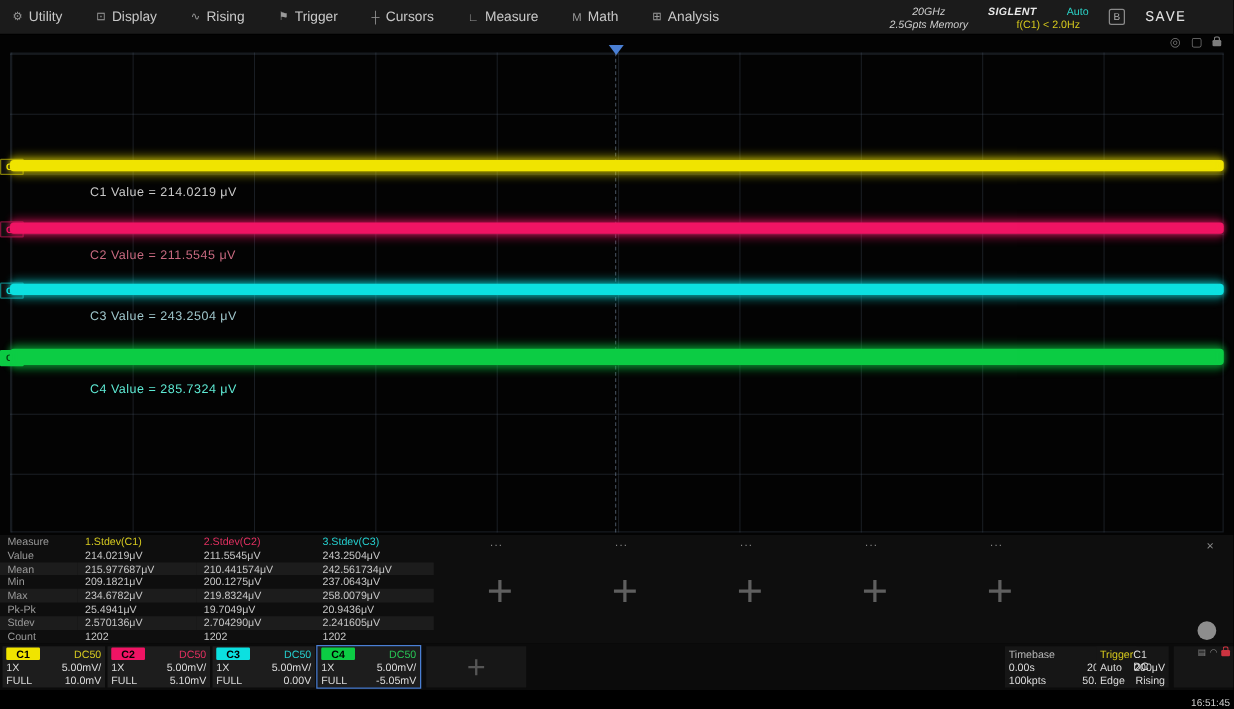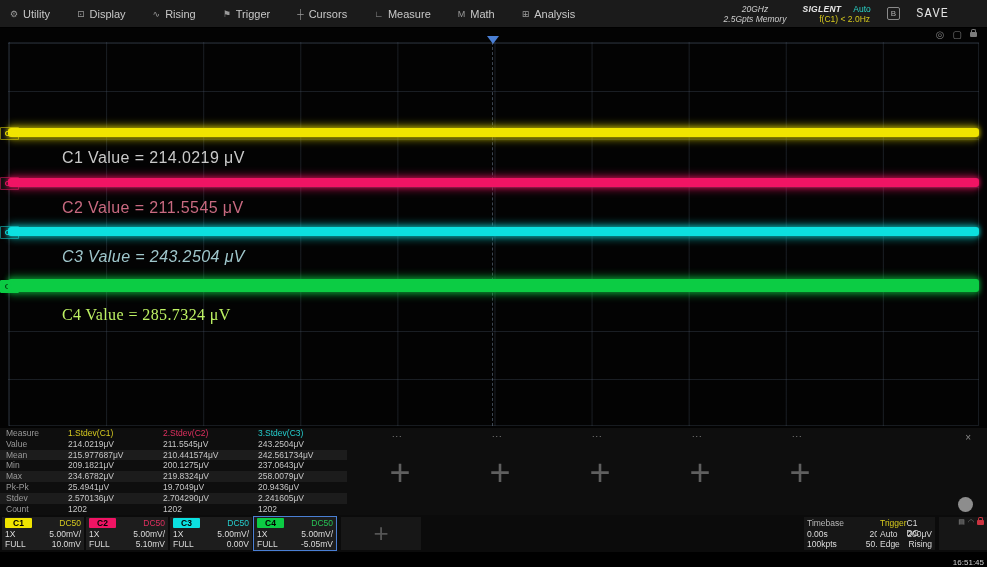--- a/index.html
+++ b/index.html
@@ -7,21 +7,21 @@
          font-family:"Liberation Sans","DejaVu Sans",sans-serif;color:#cfcfcf;}
 
   
   .menubar{position:absolute;left:0;top:0;width:987px;height:28px;background:#1b1b1b;
            display:flex;align-items:center;padding-left:10px;box-sizing:border-box;border-bottom:1px solid #000;}
   .menu-item{display:flex;align-items:center;gap:5px;margin-right:27px;font-size:11px;color:#c8c8c8;cursor:default;}
   .menu-item .mi{font-size:9px;color:#9a9a9a;}
   .statusarea{margin-left:auto;display:flex;align-items:center;gap:16px;padding-right:38px;}
   .acq-block{text-align:center;font-size:8.5px;line-height:10px;color:#cfcfcf;font-style:italic;}
   .brand-block{text-align:center;font-size:8.5px;line-height:10px;}
-  .brand-row{display:flex;gap:12px;justify-content:center;}
+  .brand-row{display:flex;gap:24px;justify-content:center;}
   .brand{color:#e8e8e8;font-weight:bold;font-style:italic;letter-spacing:.3px;}
   .auto-lbl{color:#2ad4c8;}
   .counter{color:#d6c91c;margin-left:16px;}
   .bicon{border:1px solid #8a8a8a;color:#b0b0b0;font-size:8px;line-height:9px;padding:1px 3px;border-radius:2px;}
   .save-btn{font-size:12px;color:#e2e2e2;letter-spacing:1px;font-family:Liberation Mono, monospace;}
 
   
   .display{position:absolute;left:0;top:28px;width:987px;height:400px;background:#030303;}
   .grid{position:absolute;left:8px;top:14px;width:971px;height:384px;
         background-image:linear-gradient(to right,rgba(85,100,120,.28) 1px,transparent 1px),
@@ -40,25 +40,25 @@
   .t3{top:199px;background:#0ce0e0;box-shadow:0 0 4px 1px rgba(12,224,224,.55);}
   .t4{top:251px;height:13px;background:#0ccc44;box-shadow:0 0 5px 1px rgba(12,204,68,.55);}
 
   .marker{position:absolute;left:0;width:17px;height:11px;font-size:7.5px;line-height:11px;text-align:center;
         font-weight:bold;border-radius:1px;background:#101010;}
   .m1{top:99px;color:#f0e400;border:1px solid rgba(240,228,0,.5);}
   .m2{top:149px;color:#f01464;border:1px solid rgba(240,20,100,.5);}
   .m3{top:198px;color:#0ce0e0;border:1px solid rgba(12,224,224,.5);}
   .m4{top:252px;color:#001500;background:#0ccc44;border:1px solid #0ccc44;}
 
-  .vlabel{position:absolute;left:62px;font-size:16px;letter-spacing:.4px;}
+  .vlabel{position:absolute;left:72px;font-size:10px;letter-spacing:.4px;}
   .v1{top:121px;color:#c9c9c9;}
   .v2{top:171px;color:#c86a80;}
-  .v3{top:220px;color:#9fc6cb;font-style:italic;}
-  .v4{top:278px;color:#bef264;font-family:Liberation Serif, serif;}
+  .v3{top:220px;color:#9fc6cb;}
+  .v4{top:278px;color:#5eead4;}
 
   
   .measure-panel{position:absolute;left:0;top:428px;width:987px;height:87px;background:#0e0e0e;display:flex;}
   .mcol{display:flex;flex-direction:column;}
   .mcol>div{height:10.8px;line-height:10.8px;font-size:8.5px;padding-left:6px;white-space:nowrap;overflow:hidden;}
   .striped>div:nth-child(odd):not(:first-child){background:#1c1c1c;}
   .col-label{width:62px;color:#9a9a9a;}
   .col-c{width:95px;color:#c6c6c6;}
   .col-c4w{width:103px;}
   .hdr-c1{color:#d6ca20;}

